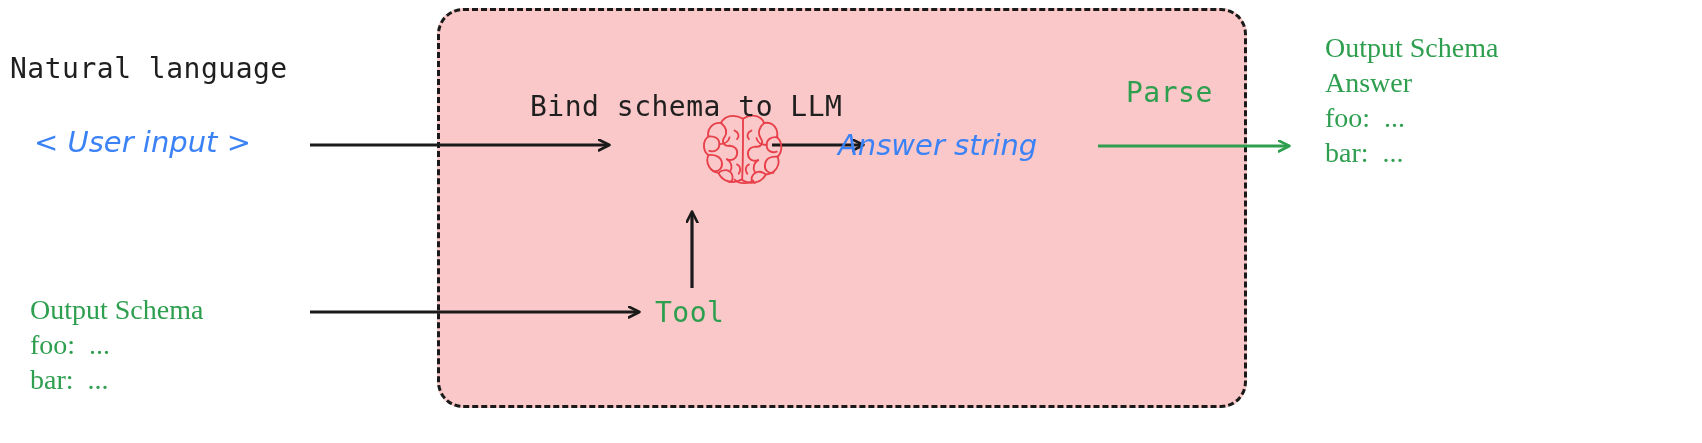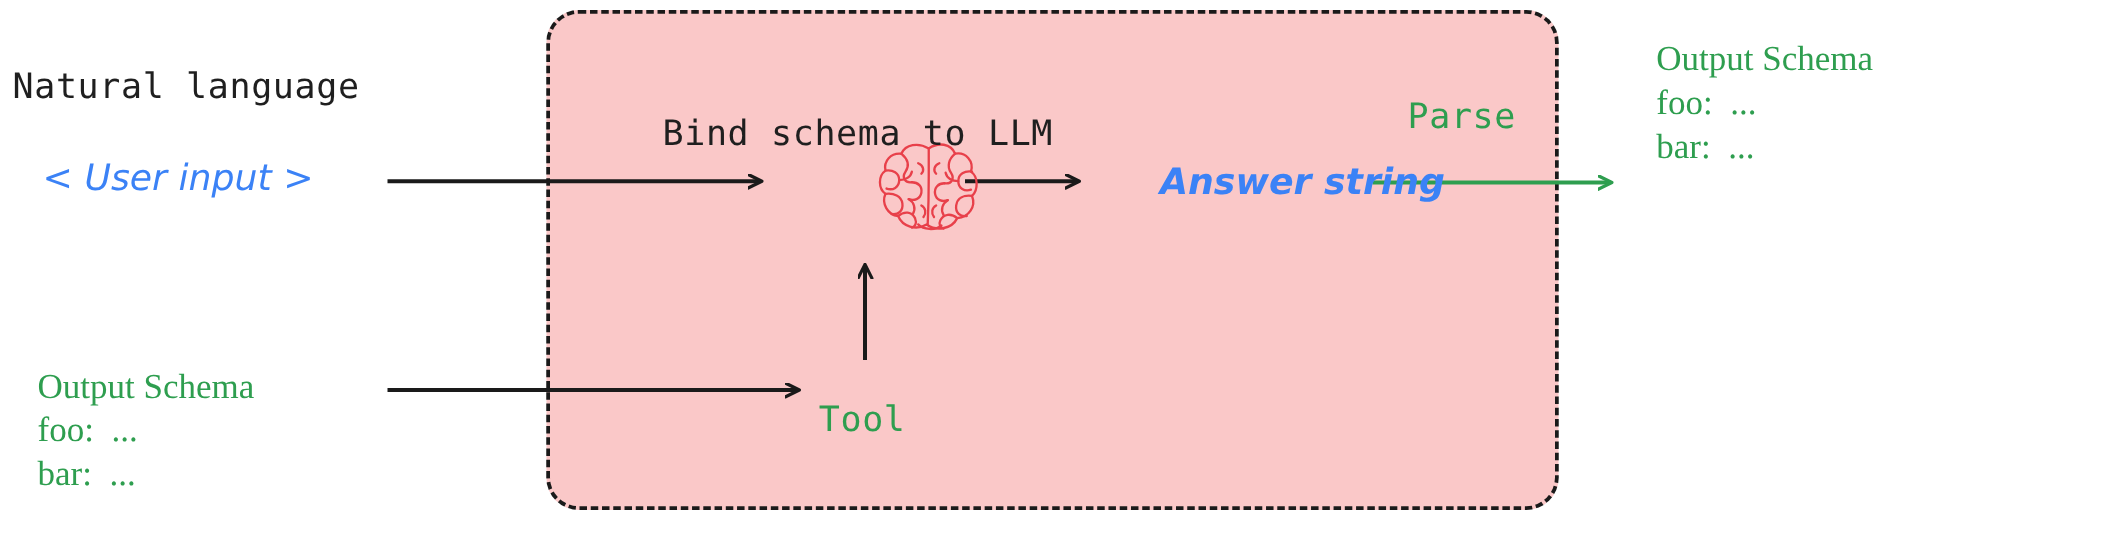--- a/index.html
+++ b/index.html
@@ -57,22 +57,22 @@
     white-space: pre;
   }
 
   
   #natural-language-label { left: 10px;  top: 52px; }
   #user-input-text        { left: 34px;  top: 125px; }
   #schema-in              { left: 30px;  top: 292px; }
 
   #bind-schema-label      { left: 530px; top: 56px; margin-top: 34px; }
   #parse-label            { left: 1126px; top: 56px; margin-top: 20px; }
-  #answer-string-text     { left: 928px; top: 128px; font-weight: bold; }
-  #tool-label             { left: 655px; top: 296px; margin-top: 23px; }
+  #answer-string-text     { left: 838px; top: 128px; }
+  #tool-label             { left: 655px; top: 296px; }
 
   #schema-out             { left: 1325px; top: 30px; }
 
   
   #arrows {
     left: 0; top: 0;
     width: 1702px; height: 443px;
     pointer-events: none;
   }
 </style>
@@ -153,17 +153,18 @@
   <div class="abs mono" id="bind-schema-label">Bind schema to LLM</div>
 
   <div class="abs mono green" id="parse-label">Parse</div>
 
   <div class="abs hand" id="answer-string-text">Answer string</div>
 
   <div class="abs mono green" id="tool-label">Tool</div>
 
   <div class="abs" id="schema-out">
     <div class="schema-block">Output Schema</div>
+    <div class="schema-block">Answer</div>
     <div class="schema-block">foo:  ...</div>
     <div class="schema-block">bar:  ...</div>
   </div>
 
 </div>
 
 </body></html>

